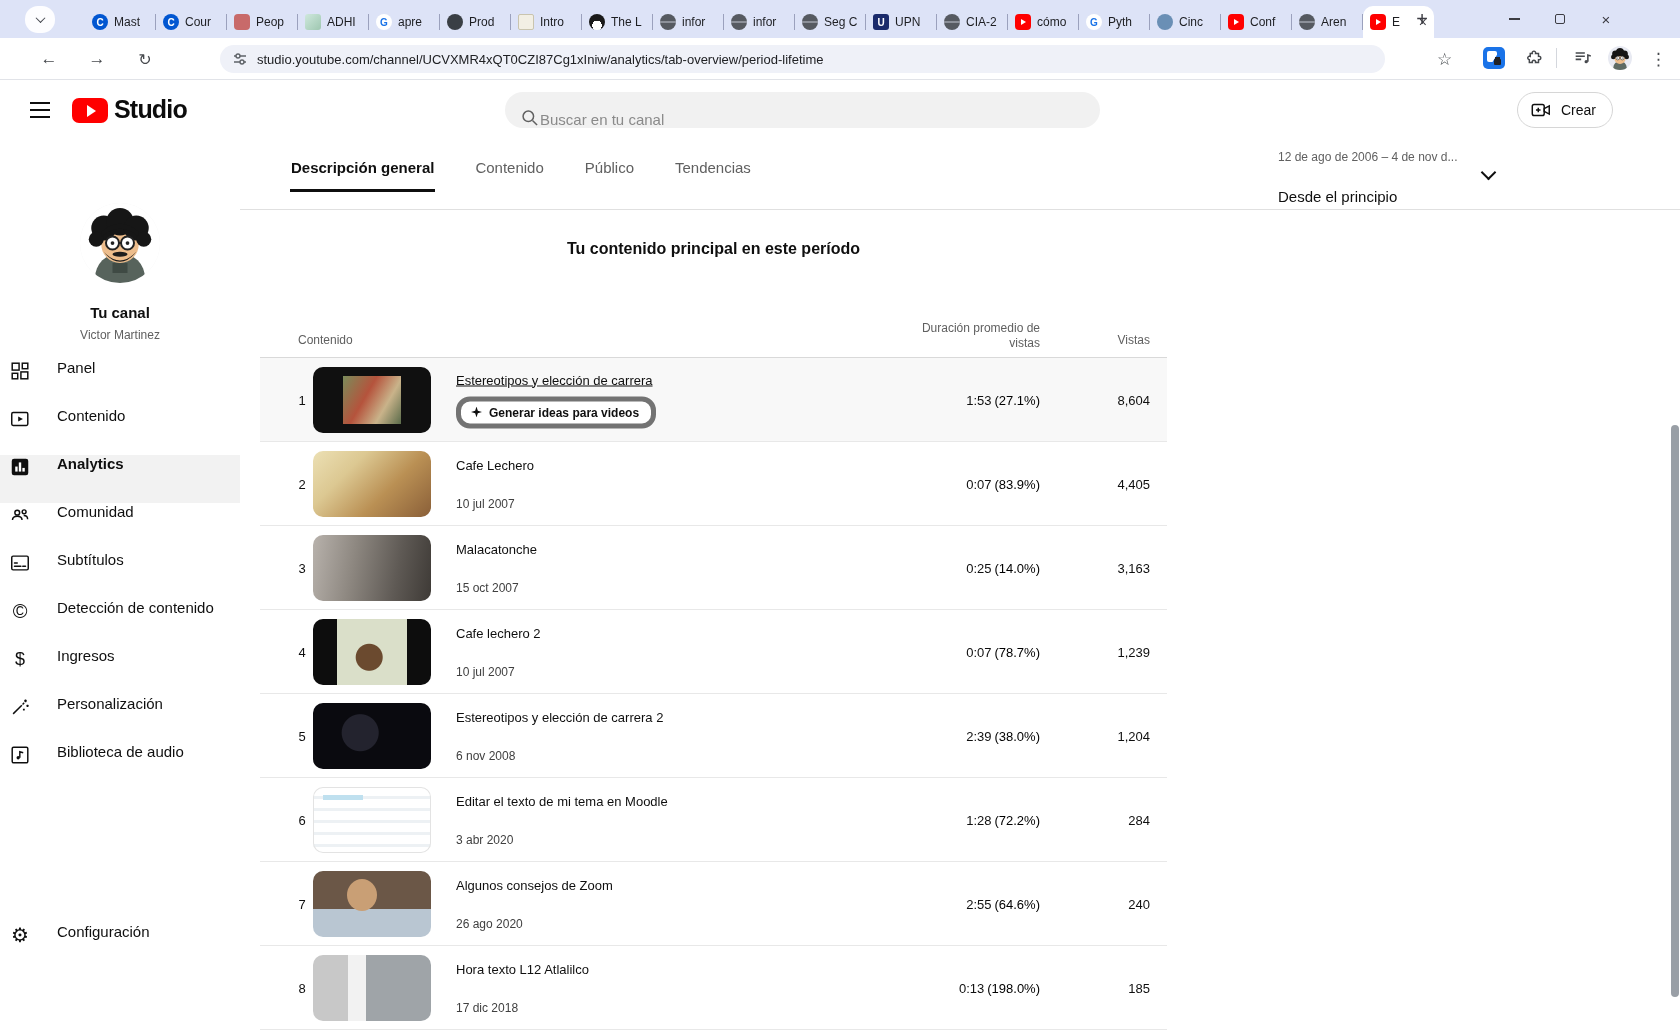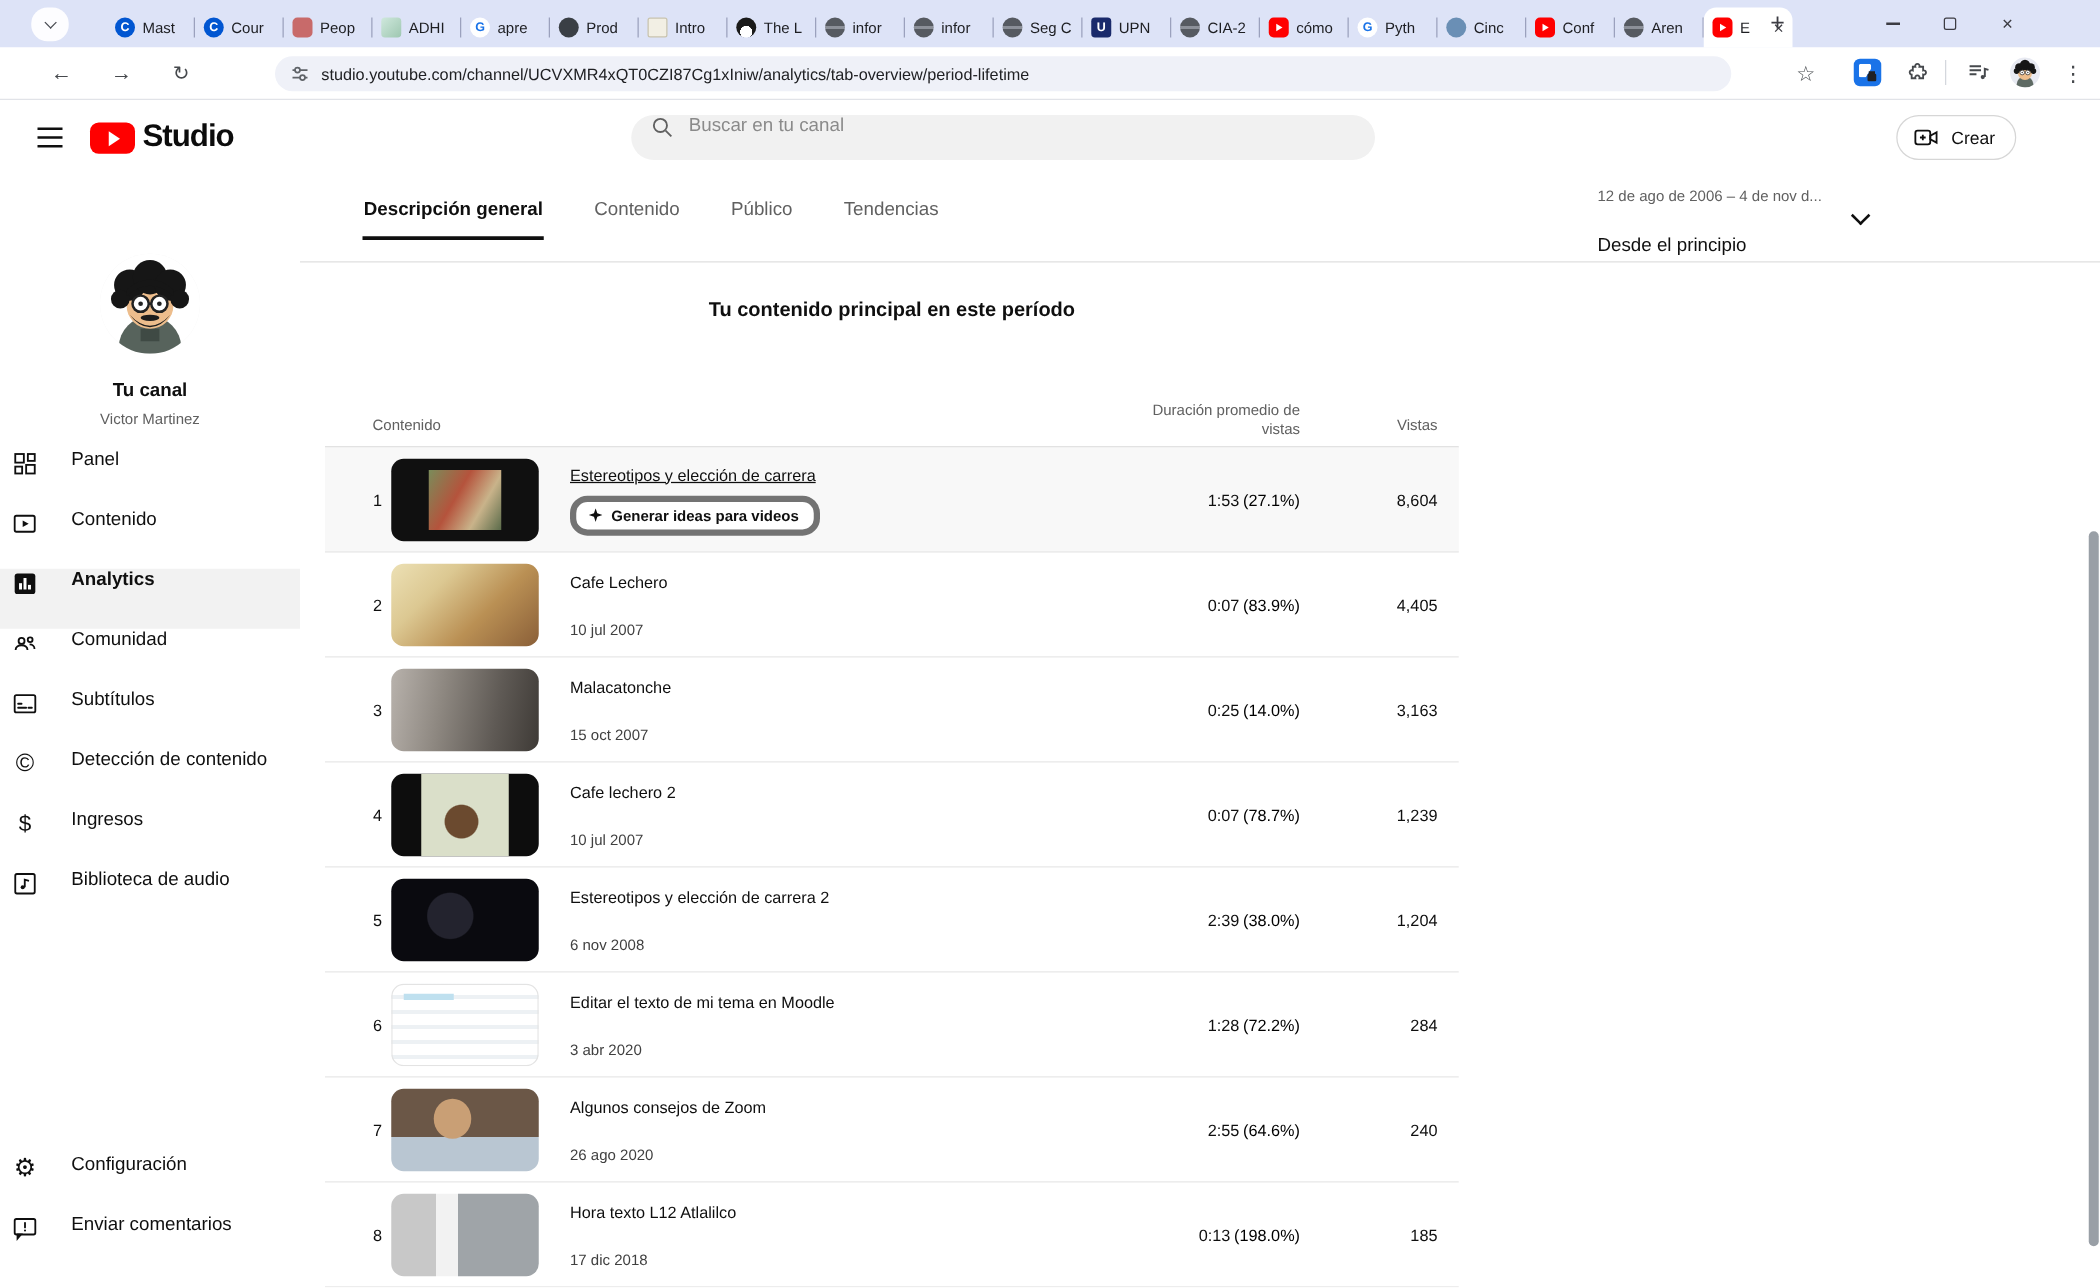--- a/index.html
+++ b/index.html
@@ -57,21 +57,21 @@
   .bar-avatar{position:absolute;left:1608px;top:8px;width:24px;height:24px;border-radius:50%;overflow:hidden;background:#e8eaf2}
   .bar-dots{position:absolute;left:1650px;top:50%;transform:translateY(-50%);font-size:17px;color:#46494d}
 
   
   .ytheader{position:absolute;left:0;top:80px;width:1680px;height:60px;background:#fff}
   .hamburger{position:absolute;left:30px;top:22px;width:20px;height:16px;display:flex;flex-direction:column;justify-content:space-between}
   .hamburger i{display:block;height:2px;background:#0f0f0f}
   .yt-play{position:absolute;left:72px;top:18px;width:36px;height:25px;border-radius:7px;background:#ff0000;display:flex;align-items:center;justify-content:center}
   .yt-play::after{content:"";width:0;height:0;border-left:9px solid #fff;border-top:6px solid transparent;border-bottom:6px solid transparent;margin-left:2px}
   .studio-text{position:absolute;left:114px;top:15px;font-size:25px;font-weight:bold;letter-spacing:-0.8px;color:#0c0c0c}
-  .searchbox{position:absolute;left:505px;top:12px;width:595px;height:36px;border-radius:18px;background:#f1f1f1;display:flex;align-items:flex-start;padding:0 15px;gap:11px}
+  .searchbox{position:absolute;left:505px;top:12px;width:595px;height:36px;border-radius:18px;background:#f1f1f1;display:flex;align-items:flex-end;padding:0 15px;}
   .searchbox svg{flex:none}
   .searchbox input{flex:1;border:none;outline:none;background:transparent;font-size:15px;color:#0f0f0f;font-family:"Liberation Sans",sans-serif}
   .searchbox input::placeholder{color:#8a8a8a}
   .help-ico{position:absolute;left:1437px;top:99px;width:22px;height:22px;border:1.7px solid #0f0f0f;border-radius:50%;display:flex;align-items:center;justify-content:center;font-size:13px;font-weight:bold;color:#0f0f0f}
   .bell-wrap{position:absolute;left:1478px;top:97px;width:26px;height:26px}
   .crear-btn{position:absolute;left:1517px;top:12px;height:36px;border:1px solid #d6d6d6;border-radius:18px;background:#fff;display:flex;align-items:center;gap:9px;padding:0 16px 0 12px}
   .crear-label{font-size:14px;color:#0f0f0f;font-weight:500}
   .hdr-avatar{position:absolute;left:1621px;top:94px;width:32px;height:32px;border-radius:50%;overflow:hidden;background:#e8eaf2}
 
   
@@ -494,46 +494,47 @@
       </div>
       <div class="nav-item">
         <span class="nicon">
             <span class="glyph sm">$</span>
           </span>
         <span class="nlabel">Ingresos</span>
       </div>
       <div class="nav-item">
         <span class="nicon">
           <svg width="22" height="22" viewBox="0 0 24 24" fill="none" stroke="#0f0f0f" stroke-width="1.6">
+            <path d="M4.5 19.5L14 10"></path>
+              <path d="M14.8 9.2l1.7-1.7"></path>
+            <path d="M18 3.8v3M16.5 5.3h3"></path>
+              <path d="M20.2 9.5v2.4M19 10.7h2.4"></path>
+              <path d="M16.2 13.8v2M15.2 14.8h2"></path>
+          </svg>
+        </span>
+        <span class="nlabel">Personalización</span>
+      </div>
+      <div class="nav-item">
+        <span class="nicon">
+          <svg width="22" height="22" viewBox="0 0 24 24" fill="none" stroke="#0f0f0f" stroke-width="1.6">
             <rect x="3.5" y="3.5" width="17" height="17" rx="1.5"></rect>
             <circle cx="10" cy="15" r="1.8" fill="#0f0f0f" stroke="none"></circle>
             <path d="M11.8 15V8.5l3.7 1"></path>
           </svg>
         </span>
         <span class="nlabel">Biblioteca de audio</span>
       </div>
     </div>
 
     <div class="nav-footer">
       <div class="nav-item">
         <span class="nicon">
             <span class="glyph">⚙</span>
           </span>
         <span class="nlabel">Configuración</span>
-      </div>
-      <div class="nav-item">
-        <span class="nicon">
-          <svg width="22" height="22" viewBox="0 0 24 24" fill="none" stroke="#0f0f0f" stroke-width="1.6">
-            <rect x="3" y="3.5" width="18" height="13.5" rx="1.5"></rect>
-            <path d="M8.5 17l-3 3.5V17z" fill="#0f0f0f"></path>
-            <path d="M12 6.8v4" stroke-linecap="round"></path>
-            <circle cx="12" cy="13.6" r="0.9" fill="#0f0f0f" stroke="none"></circle>
-          </svg>
-        </span>
-        <span class="nlabel">Enviar comentarios</span>
       </div>
     </div>
   </div>
 
   <div class="main">
     <div class="mtabs">
       <span class="mtab active">Descripción general</span>
       <span class="mtab">Contenido</span>
       <span class="mtab">Público</span>
       <span class="mtab">Tendencias</span>

